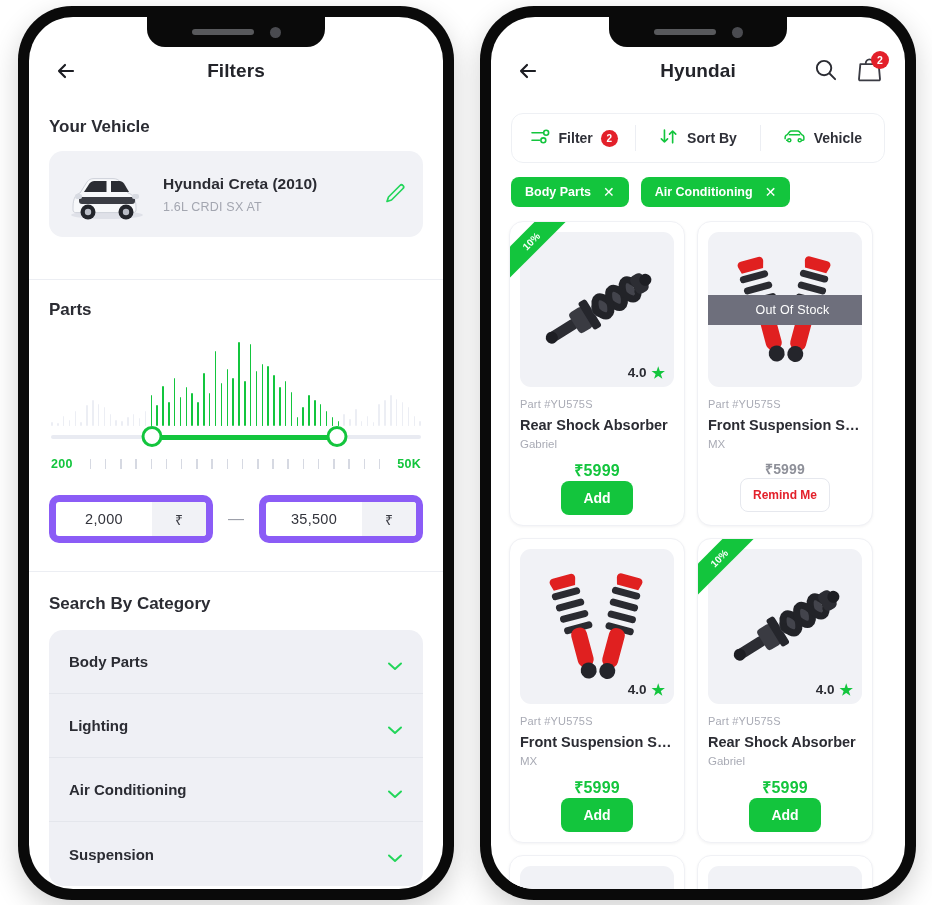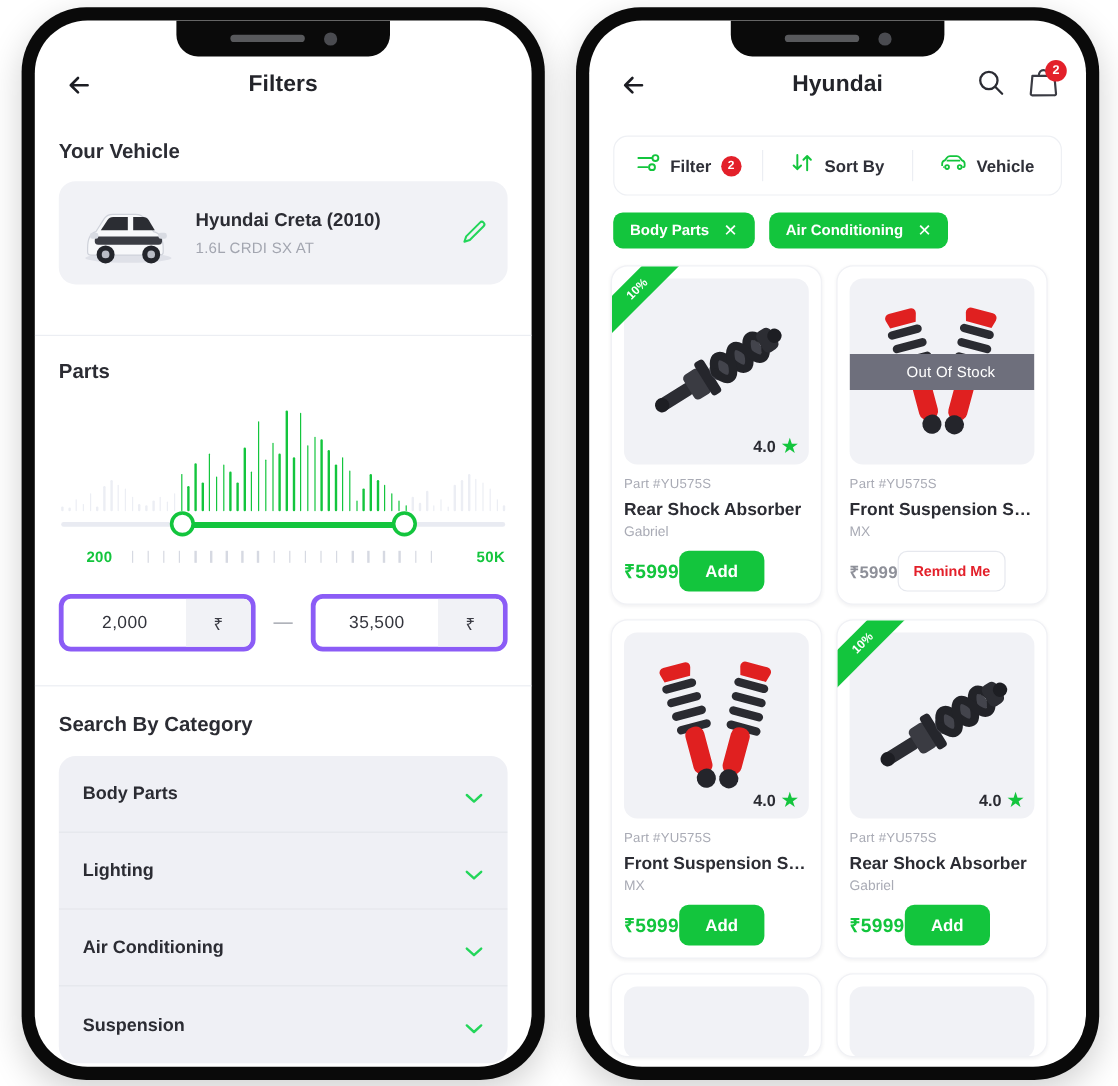--- a/index.html
+++ b/index.html
@@ -75,27 +75,27 @@
   .hbar { flex: 1 1 auto; margin: 0 2.2px; border-radius: 1px; }
   .track-wrap { position: relative; height: 22px; margin: 0 2px; }
   .track { position: absolute; top: 9px; left: 0; right: 0; height: 4px; background: #e9ebf2; border-radius: 2px; }
   .track-active { position: absolute; top: 9px; height: 5px; background: #13c53d; border-radius: 3px; }
   .knob {
     position: absolute; top: 0px; width: 21px; height: 21px; border-radius: 50%;
     background: #ffffff; border: 3.5px solid #13c53d; cursor: pointer;
     transform: translateX(-50%);
   }
   .ticks { display: flex; align-items: center; margin: 7px 2px 0; height: 18px; }
-  .tick-lbl { font-size: 12.5px; font-weight: 700; color: #13c53d; letter-spacing: .3px; margin-left: 21px; }
+  .tick-lbl { font-size: 12.5px; font-weight: 700; color: #13c53d; letter-spacing: .3px; }
   .tick-row { flex: 1 1 auto; display: flex; justify-content: space-around; align-items: center; padding: 0 10px; }
   .tick { width: 1.5px; height: 10px; background: #d6d9e2; }
 
   .inputs { display: flex; align-items: center; margin-top: 22px; gap: 0; }
   .price-input {
-    flex: 1 1 0; height: 48px; border: 4px solid #8b5cf6; border-radius: 10px;
+    flex: 1 1 0; height: 48px; border: 7px solid #8b5cf6; border-radius: 10px;
     display: flex; align-items: center; overflow: hidden; background: #fff;
   }
   .price-val { flex: 1 1 auto; text-align: center; font-size: 14.5px; color: #33343c; letter-spacing: .3px; }
   .price-cur { width: 54px; height: 100%; background: #f1f2f6; display: flex; align-items: center; justify-content: center; font-size: 14px; color: #3b3c44; }
   .dash { width: 46px; text-align: center; color: #9b9ea8; font-size: 16px; }
 
   
   .cat-sec { padding: 22px 20px 0; }
   .cat-list { margin-top: 16px; background: #eff0f5; border-radius: 14px; overflow: hidden; }
   .cat-row {
@@ -153,21 +153,21 @@
     height: 30px; background: #6e6f7c; color: #fff;
     display: flex; align-items: center; justify-content: center;
     font-size: 12.5px; letter-spacing: .2px; padding-left: 15px;
   }
   .part { font-size: 11px; color: #a9abb5; margin-top: 11px; letter-spacing: .2px; }
   .pname {
     font-size: 14.5px; font-weight: 700; color: #2b2c33; margin-top: 7px;
     white-space: nowrap; overflow: hidden; text-overflow: ellipsis;
   }
   .brand { font-size: 11.5px; color: #a9abb5; margin-top: 5px; }
-  .prow { display: flex; align-items: center; justify-content: flex-start; margin-top: 9px; }
+  .prow { display: flex; align-items: center; justify-content: flex-start; margin-top: 9px; flex-direction: column; }
   .price-g { font-size: 16px; font-weight: 700; color: #13c53d; letter-spacing: .2px; }
   .price-gray { font-size: 14px; font-weight: 700; color: #8e9099; letter-spacing: .2px; }
   .btn-add {
     background: #13c53d; color: #fff; border: none; border-radius: 8px;
     height: 34px; padding: 0 22px; font-size: 14px; font-weight: 700; cursor: pointer;
     font-family: "Liberation Sans", sans-serif;
   }
   .btn-remind {
     background: #fff; color: #e3202a; border: 1px solid #e6e8ee; border-radius: 8px;
     height: 34px; padding: 0 12px; font-size: 12px; font-weight: 700; cursor: pointer;

